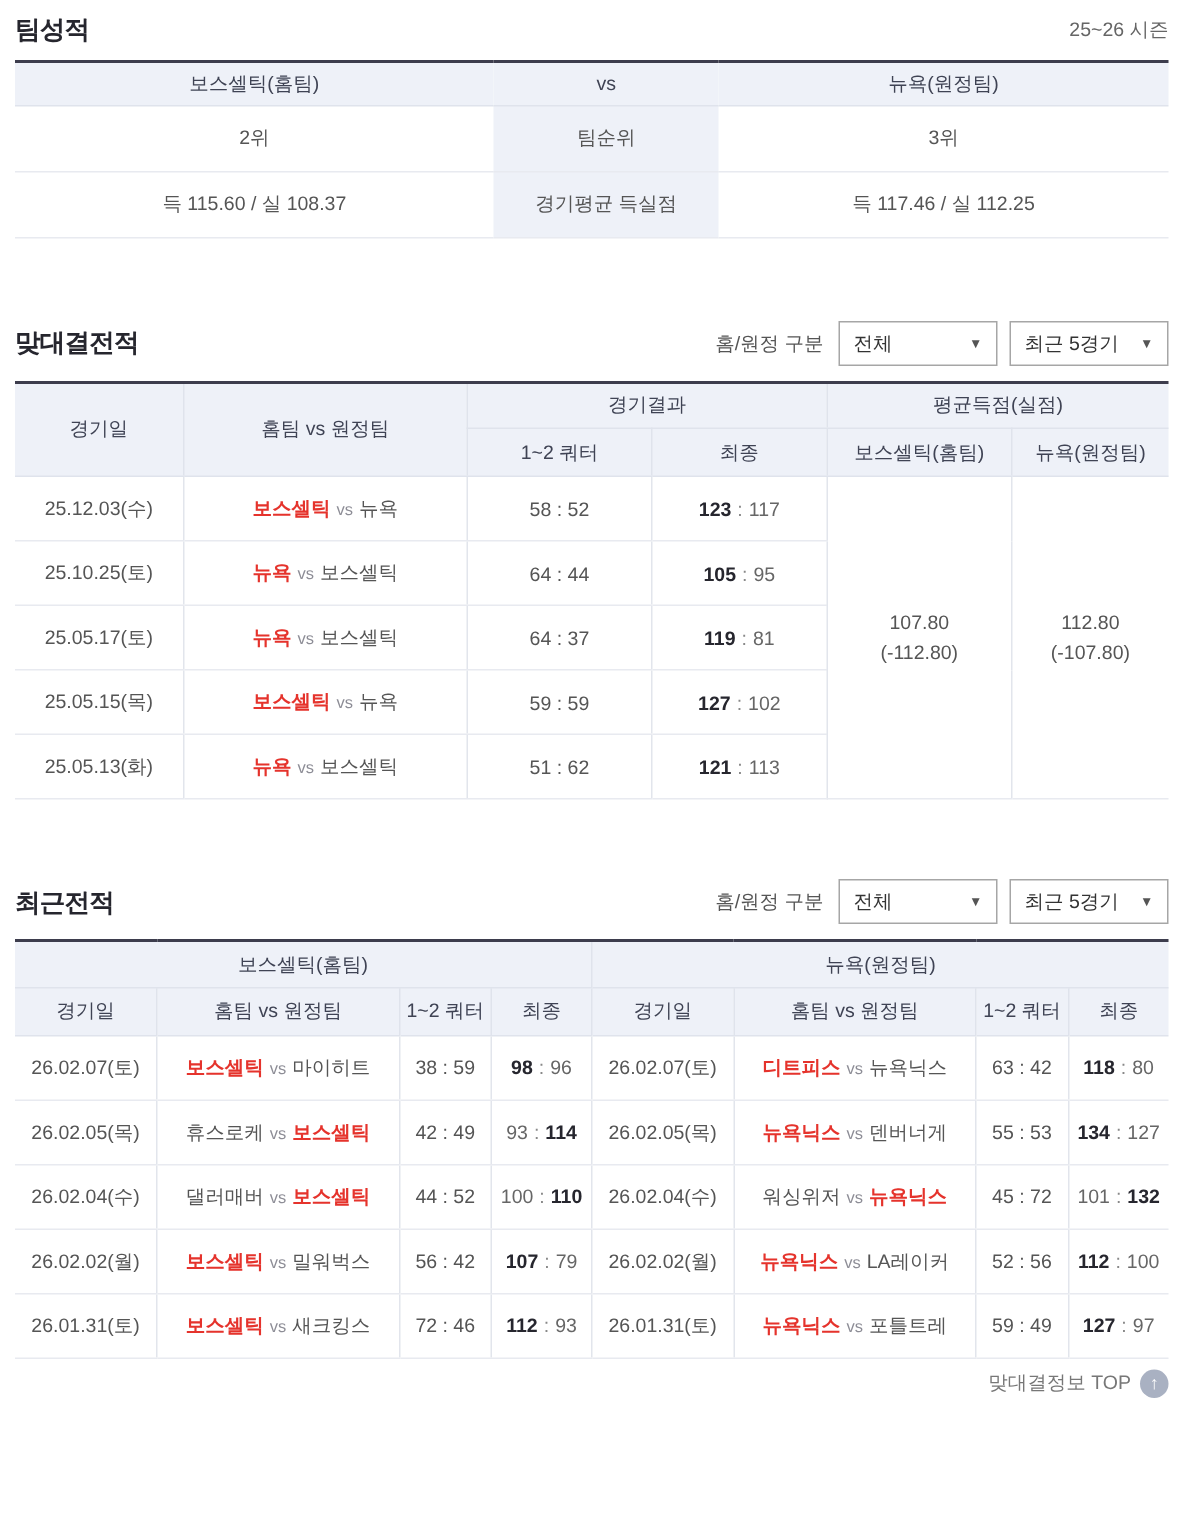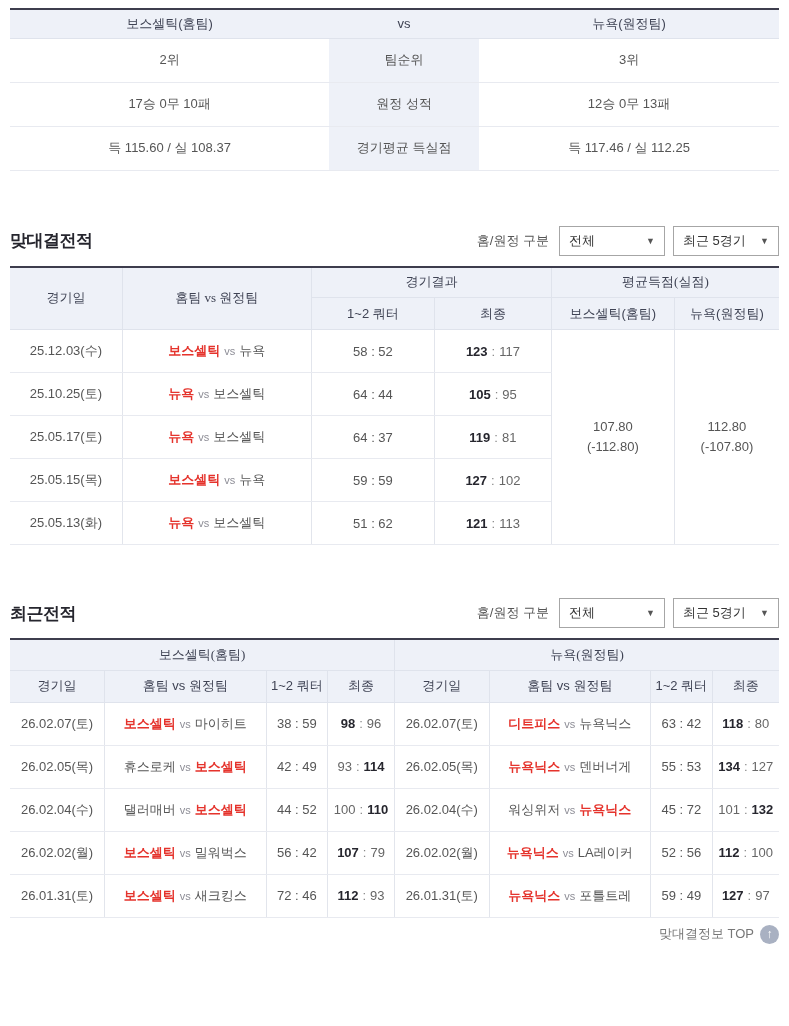--- a/index.html
+++ b/index.html
@@ -36,21 +36,21 @@
   .hvline { border-left:1px solid #dfe3ec; }
 
   
   .ts-head th { height:29px; font-size:13px; }
   .ts-row td { height:44px; }
   .ts-label { background:#eef1f8; color:#42465a; }
   .ts-vs { font-size:12px; }
   .accent { color:#8d7173; }
 
   
-  .mh th { height:31px; font-size:13px;font-family:Liberation Serif, serif; }
+  .mh th { height:31px; font-size:13px; }
   .mh2 th { height:32px; font-size:13px; }
   .m-row td { height:43px; }
   .date { color:#666; }
   .tname { color:#555; }
   .tname.win { color:#e5332c; font-weight:700; }
   .vs { font-size:11px; color:#8d8d96; margin:0 4px; }
   .q { color:#555; }
   .fs { color:#666; }
   .fs.win { color:#26262e; font-weight:700; }
   .sep { color:#888; margin:0 4px; }
@@ -68,41 +68,40 @@
     color:#fff; display:flex; align-items:center; justify-content:center;
     font-size:12px; cursor:pointer;
   }
 </style>
 </head>
 <body>
 
 <div class="page">
 
   <div class="section1">
+    <div class="sec-head">
+      <div class="sec-title">팀성적</div>
+      <div class="season">25~26 시즌</div>
+    </div>
     <table class="tbl">
       <colgroup>
           <col style="width:41.5%">
           <col style="width:19.5%">
           <col style="width:39%">
         </colgroup>
       <tbody>
           <tr class="ts-head">
         <th>보스셀틱(홈팀)</th>
         <th class="ts-vs">vs</th>
         <th>뉴욕(원정팀)</th>
       </tr>
       <tr class="ts-row">
         <td>2위</td>
         <td class="ts-label">팀순위</td>
         <td>3위</td>
-      </tr>
-      <tr class="ts-row">
-        <td>17승 0무 10패</td>
-        <td class="ts-label">원정 성적</td>
-        <td>12승 0무 13패</td>
       </tr>
       <tr class="ts-row">
         <td class="accent">득 115.60 / 실 108.37</td>
         <td class="ts-label">경기평균 득실점</td>
         <td class="accent">득 117.46 / 실 112.25</td>
       </tr>
     </tbody>
       </table>
   </div>
 

